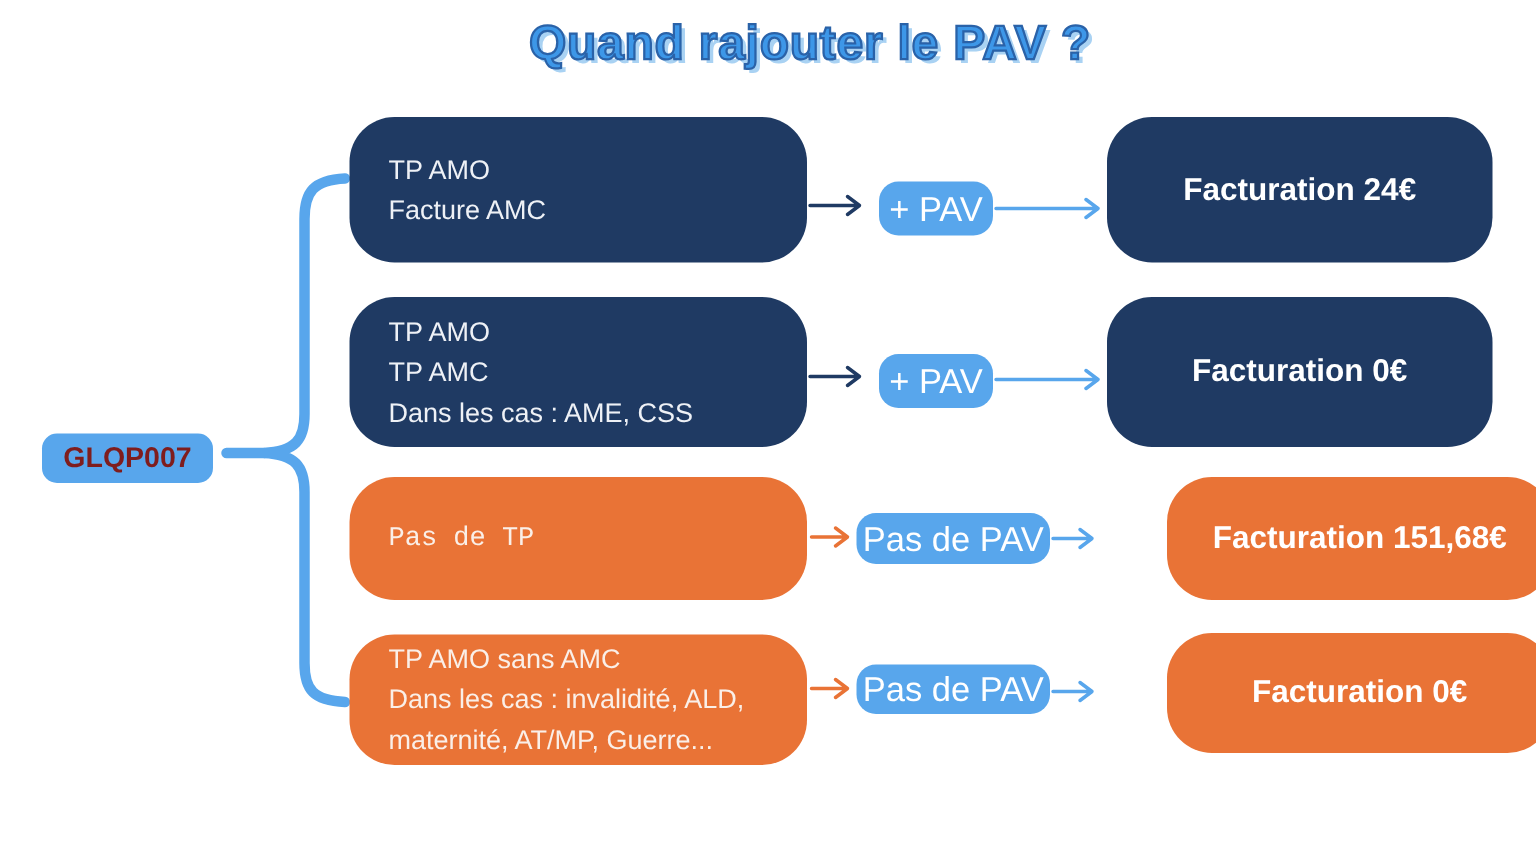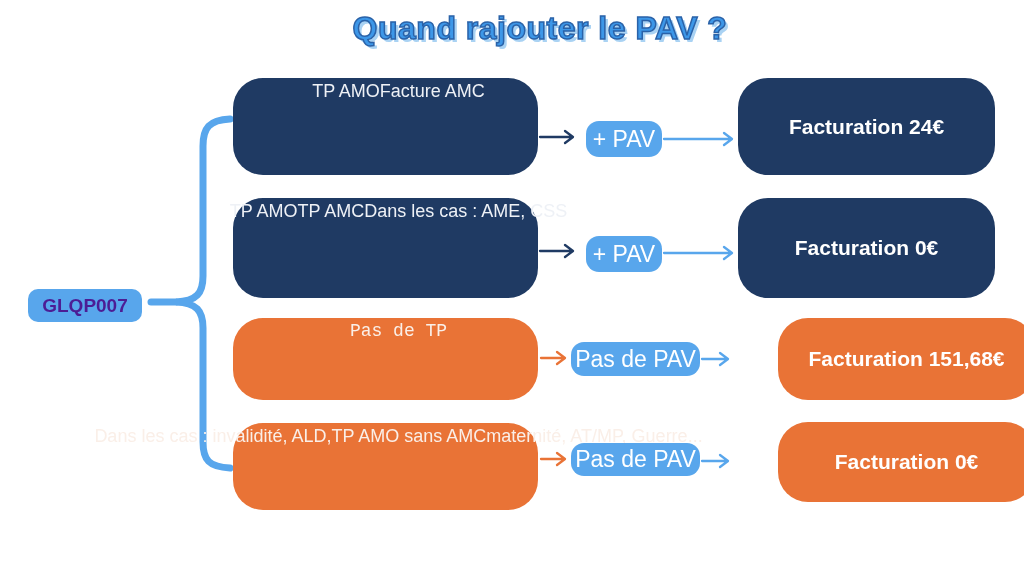--- a/index.html
+++ b/index.html
@@ -13,26 +13,26 @@
     -webkit-text-stroke:1.5px #2a62a8;
     text-shadow:3px 3px 0 #a9d2f3;
   }
   .connector-layer{position:absolute;left:0;top:0;width:1024px;height:576px;pointer-events:none;}
   .brace{stroke:#58a6ec;stroke-width:7;fill:none;stroke-linecap:round;}
   .arr-navy{stroke:#1f3a63;stroke-width:2.3;fill:none;stroke-linecap:round;stroke-linejoin:round;}
   .arr-blue{stroke:#58a6ec;stroke-width:2.3;fill:none;stroke-linecap:round;stroke-linejoin:round;}
   .arr-orange{stroke:#e97336;stroke-width:2.3;fill:none;stroke-linecap:round;stroke-linejoin:round;}
   .badge{
     position:absolute;left:28px;top:289px;width:114px;height:33px;
-    background:#58a6ec;border-radius:10px;color:#4c1d95;font-weight:bold;
+    background:#58a6ec;border-radius:10px;color:#7f1d1d;font-weight:bold;
     font-size:19px;display:flex;align-items:center;justify-content:center;
   }
   .cond{
     position:absolute;left:233px;width:305px;border-radius:30px;
-    display:flex;flex-direction:row;justify-content:center;
+    display:flex;flex-direction:column;justify-content:center;
     padding-left:26px;box-sizing:border-box;font-size:18px;line-height:27px;
     white-space:nowrap;
   }
   .cond.navy{background:#1f3a63;color:#eef1f6;}
   .cond.orange{background:#e97336;color:#faefe8;}
   .cond1{top:78px;height:97px;}
   .cond2{top:198px;height:100px;}
   .cond3{top:318px;height:82px;font-family:Liberation Mono, monospace;}
   .cond4{top:423px;height:87px;}
   .pill{
@@ -96,20 +96,20 @@
   <div class="pill pill2">+ PAV</div>
   <div class="result navy res2">Facturation 0€</div>
 
   <div class="cond orange cond3">
     <span>Pas de TP</span>
   </div>
   <div class="pill pill3">Pas de PAV</div>
   <div class="result orange res3">Facturation 151,68€</div>
 
   <div class="cond orange cond4">
+    <span>TP AMO sans AMC</span>
     <span>Dans les cas : invalidité, ALD,</span>
-    <span>TP AMO sans AMC</span>
     <span>maternité, AT/MP, Guerre...</span>
   </div>
   <div class="pill pill4">Pas de PAV</div>
   <div class="result orange res4">Facturation 0€</div>
 
 </div>
 
 </body></html>

